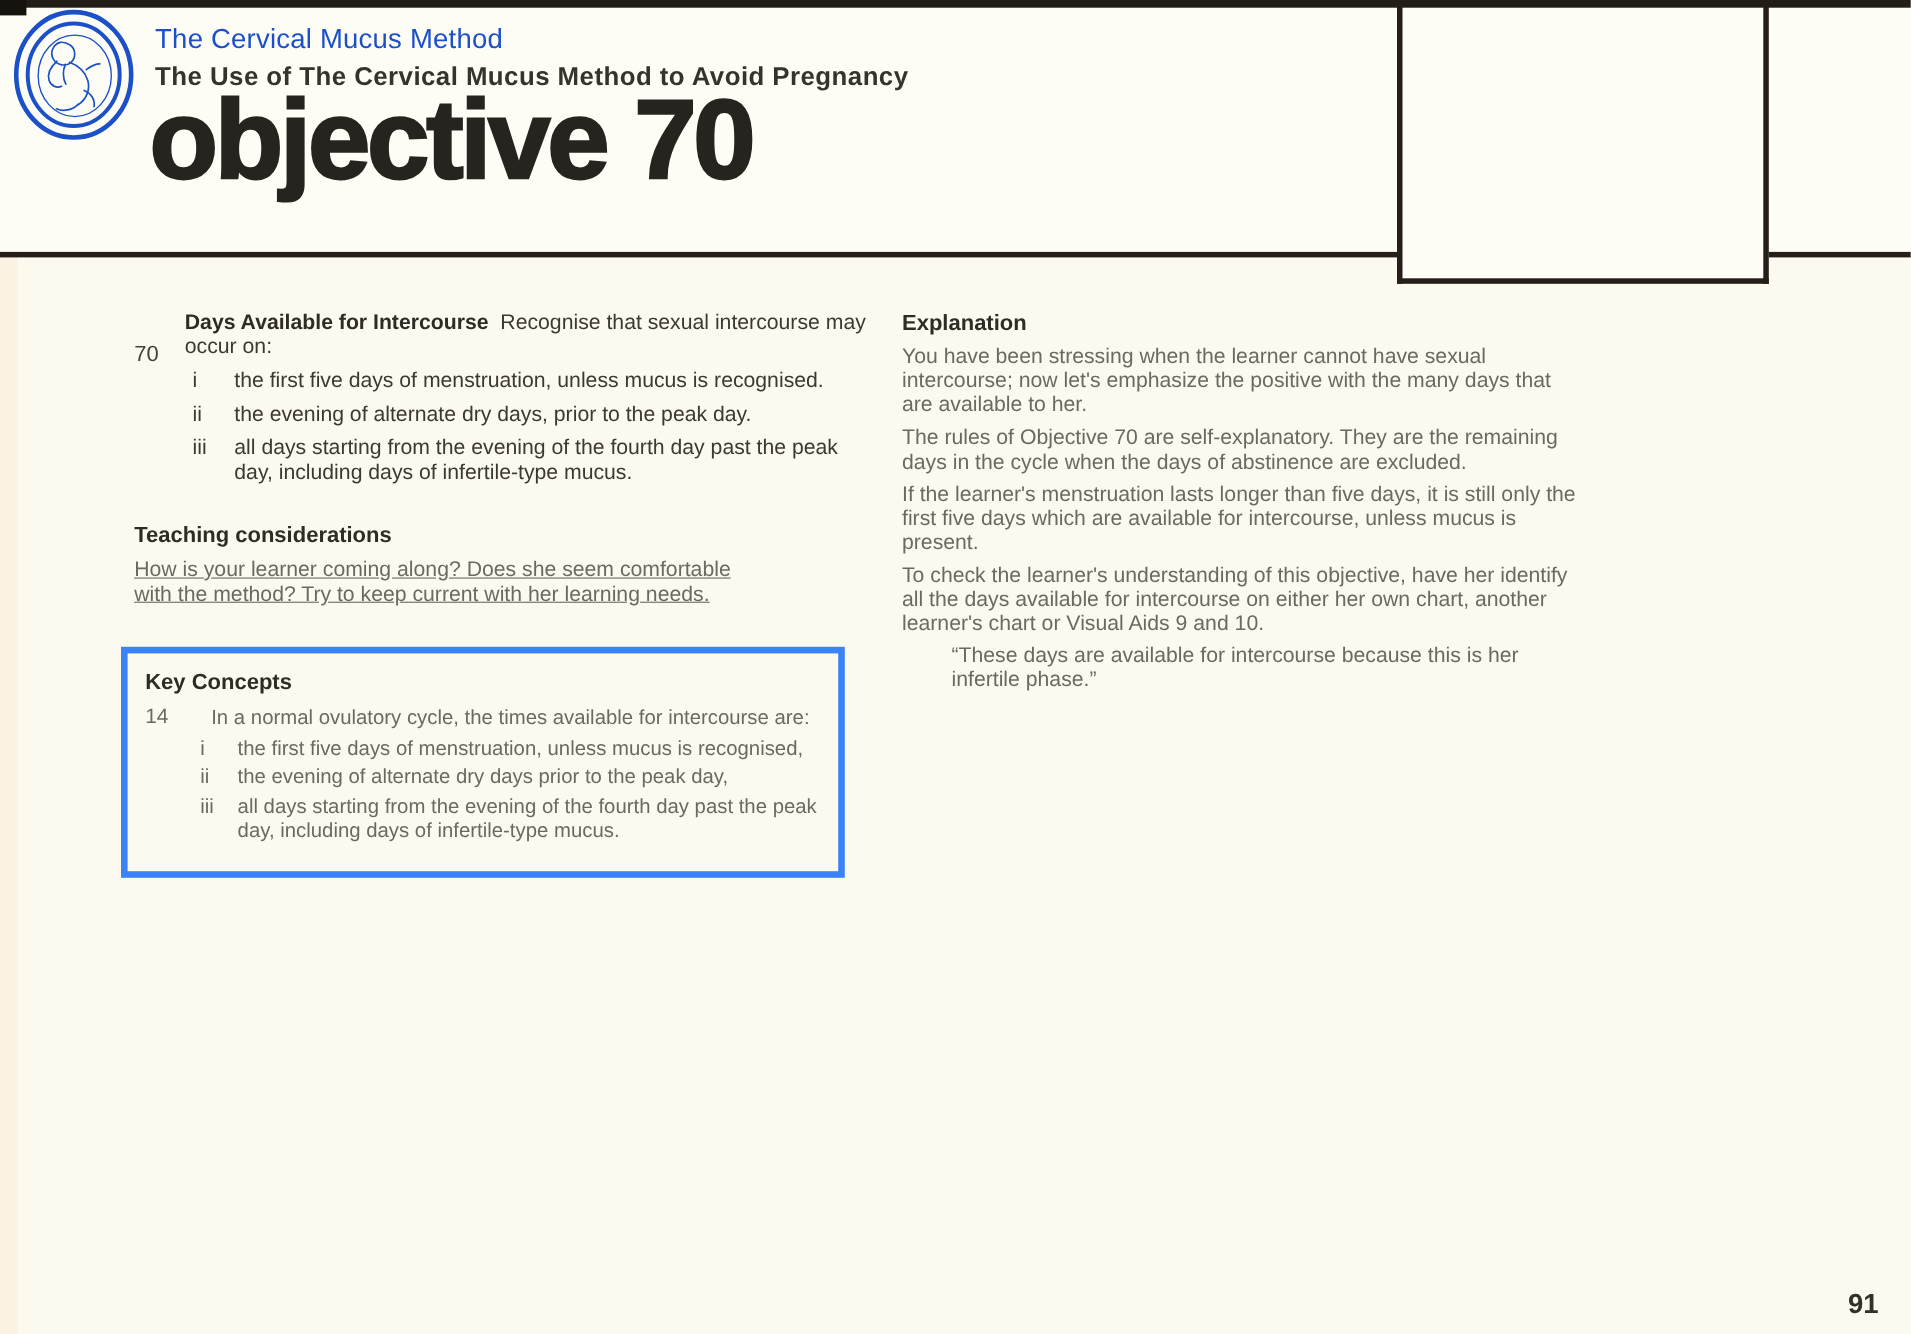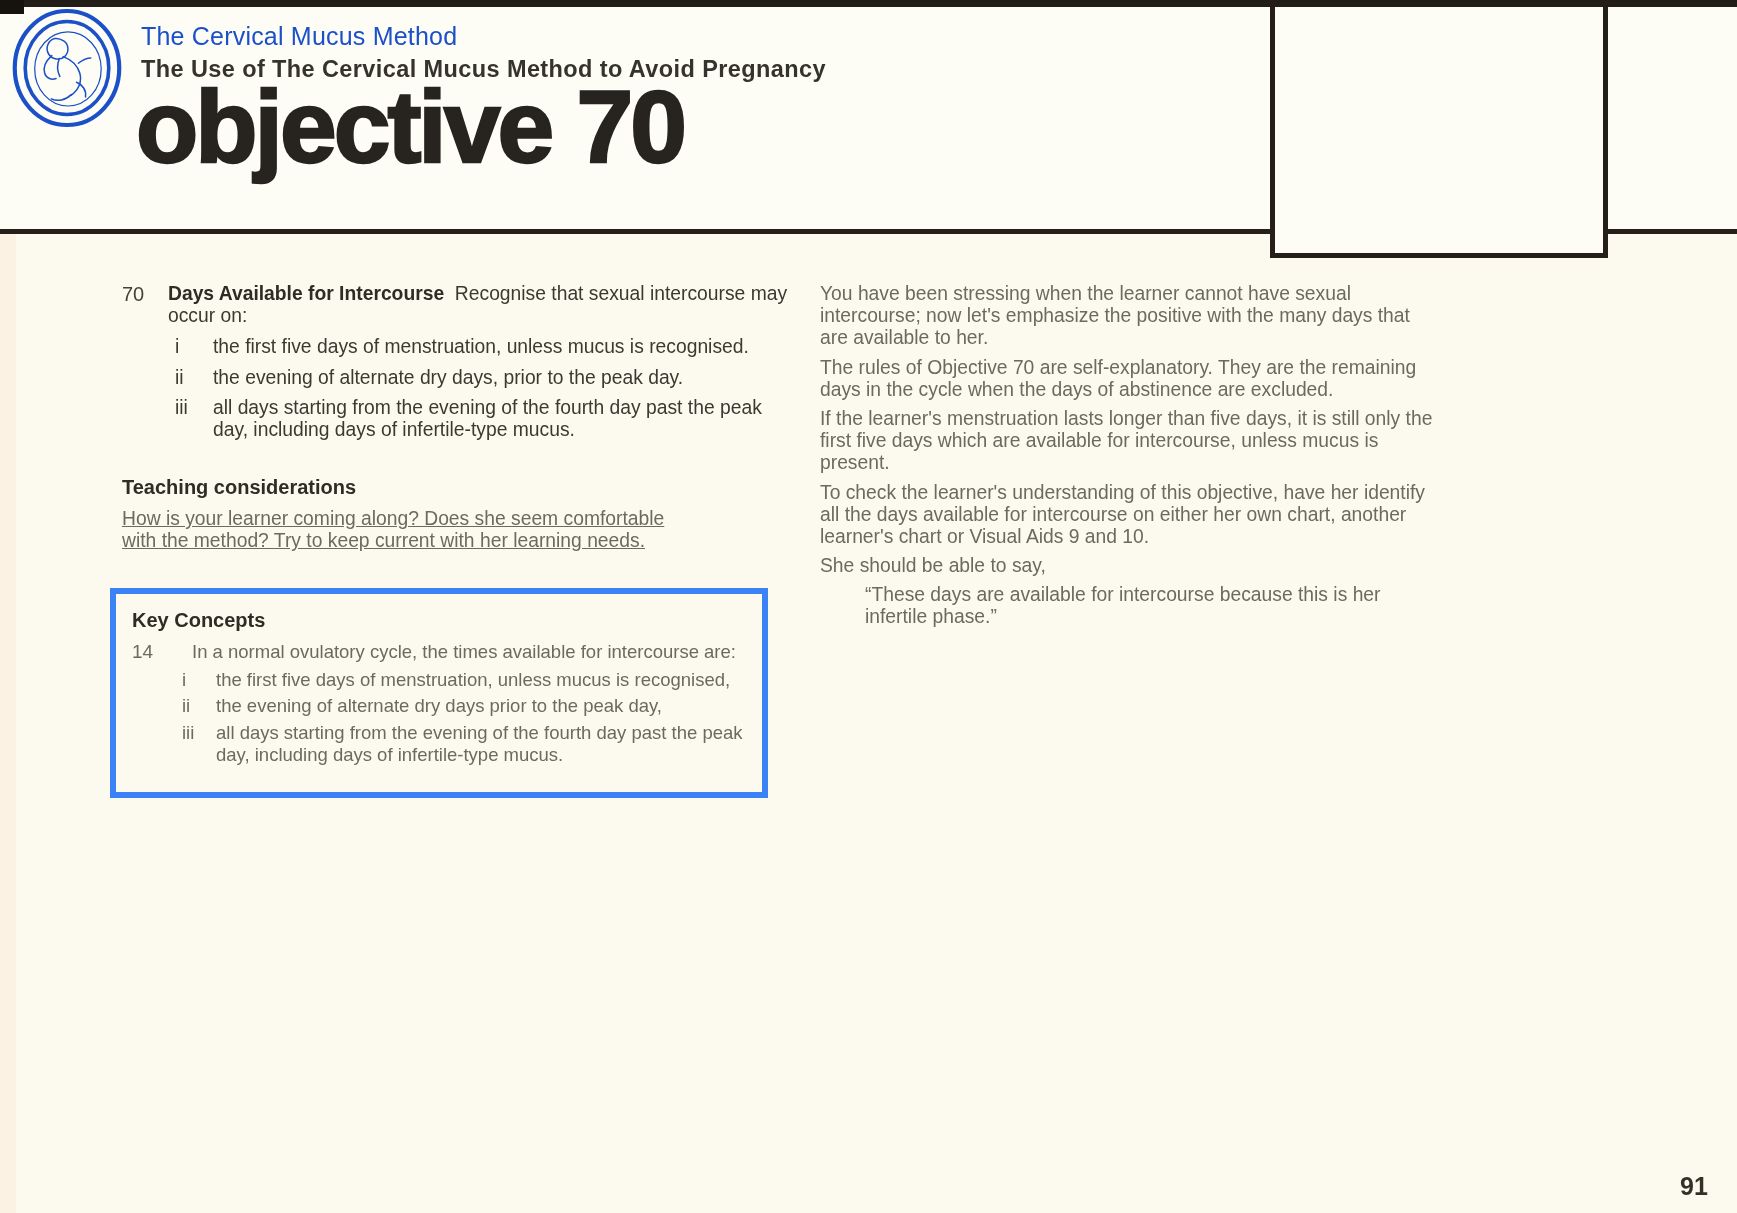--- a/index.html
+++ b/index.html
@@ -26,21 +26,21 @@
     position:absolute;left:136px;top:74px;font-size:102px;font-weight:bold;letter-spacing:-3px;
     color:#272420;-webkit-text-stroke:2.4px #272420;z-index:3;line-height:1.05;
   }
   .body-text{font-size:19.3px;line-height:1.15;}
   .dark{color:#3c3931;}
   .gray{color:#6c6a60;}
   .bold-ink{color:#2f2c26;font-weight:bold;}
 
   .left-col{position:absolute;left:122px;top:283px;width:668px;z-index:3;}
   .obj-row{display:flex;}
-  .obj-num{width:46px;flex:none;font-size:20px;color:#45423a;}
+  .obj-num{width:46px;flex:none;font-size:20px;color:#45423a;margin-top:28px;}
   .obj-body{flex:1;}
   .obj-lead{margin:0 0 9px 0;}
   .roman-list{margin:0;padding:0;list-style:none;}
   .roman-list li{display:flex;margin-bottom:8px;}
   .rn{width:38px;flex:none;padding-left:7px;}
   .it{flex:1;}
   .teach-h{margin:27px 0 0 0;font-size:20px;}
   .teach-p{margin:9px 0 0 0;width:565px;text-decoration:underline;}
 
   .key-box{
@@ -138,23 +138,23 @@
         <li>
           <span class="rn">iii</span>
           <span class="it">all days starting from the evening of the fourth day past the peak day, including days of infertile-type mucus.</span>
         </li>
       </ul>
     </div>
   </div>
 </div>
 
 <div class="right-col body-text">
+  <h3 class="exp-h bold-ink">Explanation</h3>
   <div class="gray">
     <p>You have been stressing when the learner cannot have sexual intercourse; now let's emphasize the positive with the many days that are available to her.</p>
     <p>The rules of Objective 70 are self-explanatory. They are the remaining days in the cycle when the days of abstinence are excluded.</p>
     <p>If the learner's menstruation lasts longer than five days, it is still only the first five days which are available for intercourse, unless mucus is present.</p>
     <p>To check the learner's understanding of this objective, have her identify all the days available for intercourse on either her own chart, another learner's chart or Visual Aids 9 and 10.</p>
-    <p>She should be able to say,</p>
     <p class="quote">“These days are available for intercourse because this is her infertile phase.”</p>
   </div>
 </div>
 
 <div class="page-number">91</div>
 
 </body></html>

